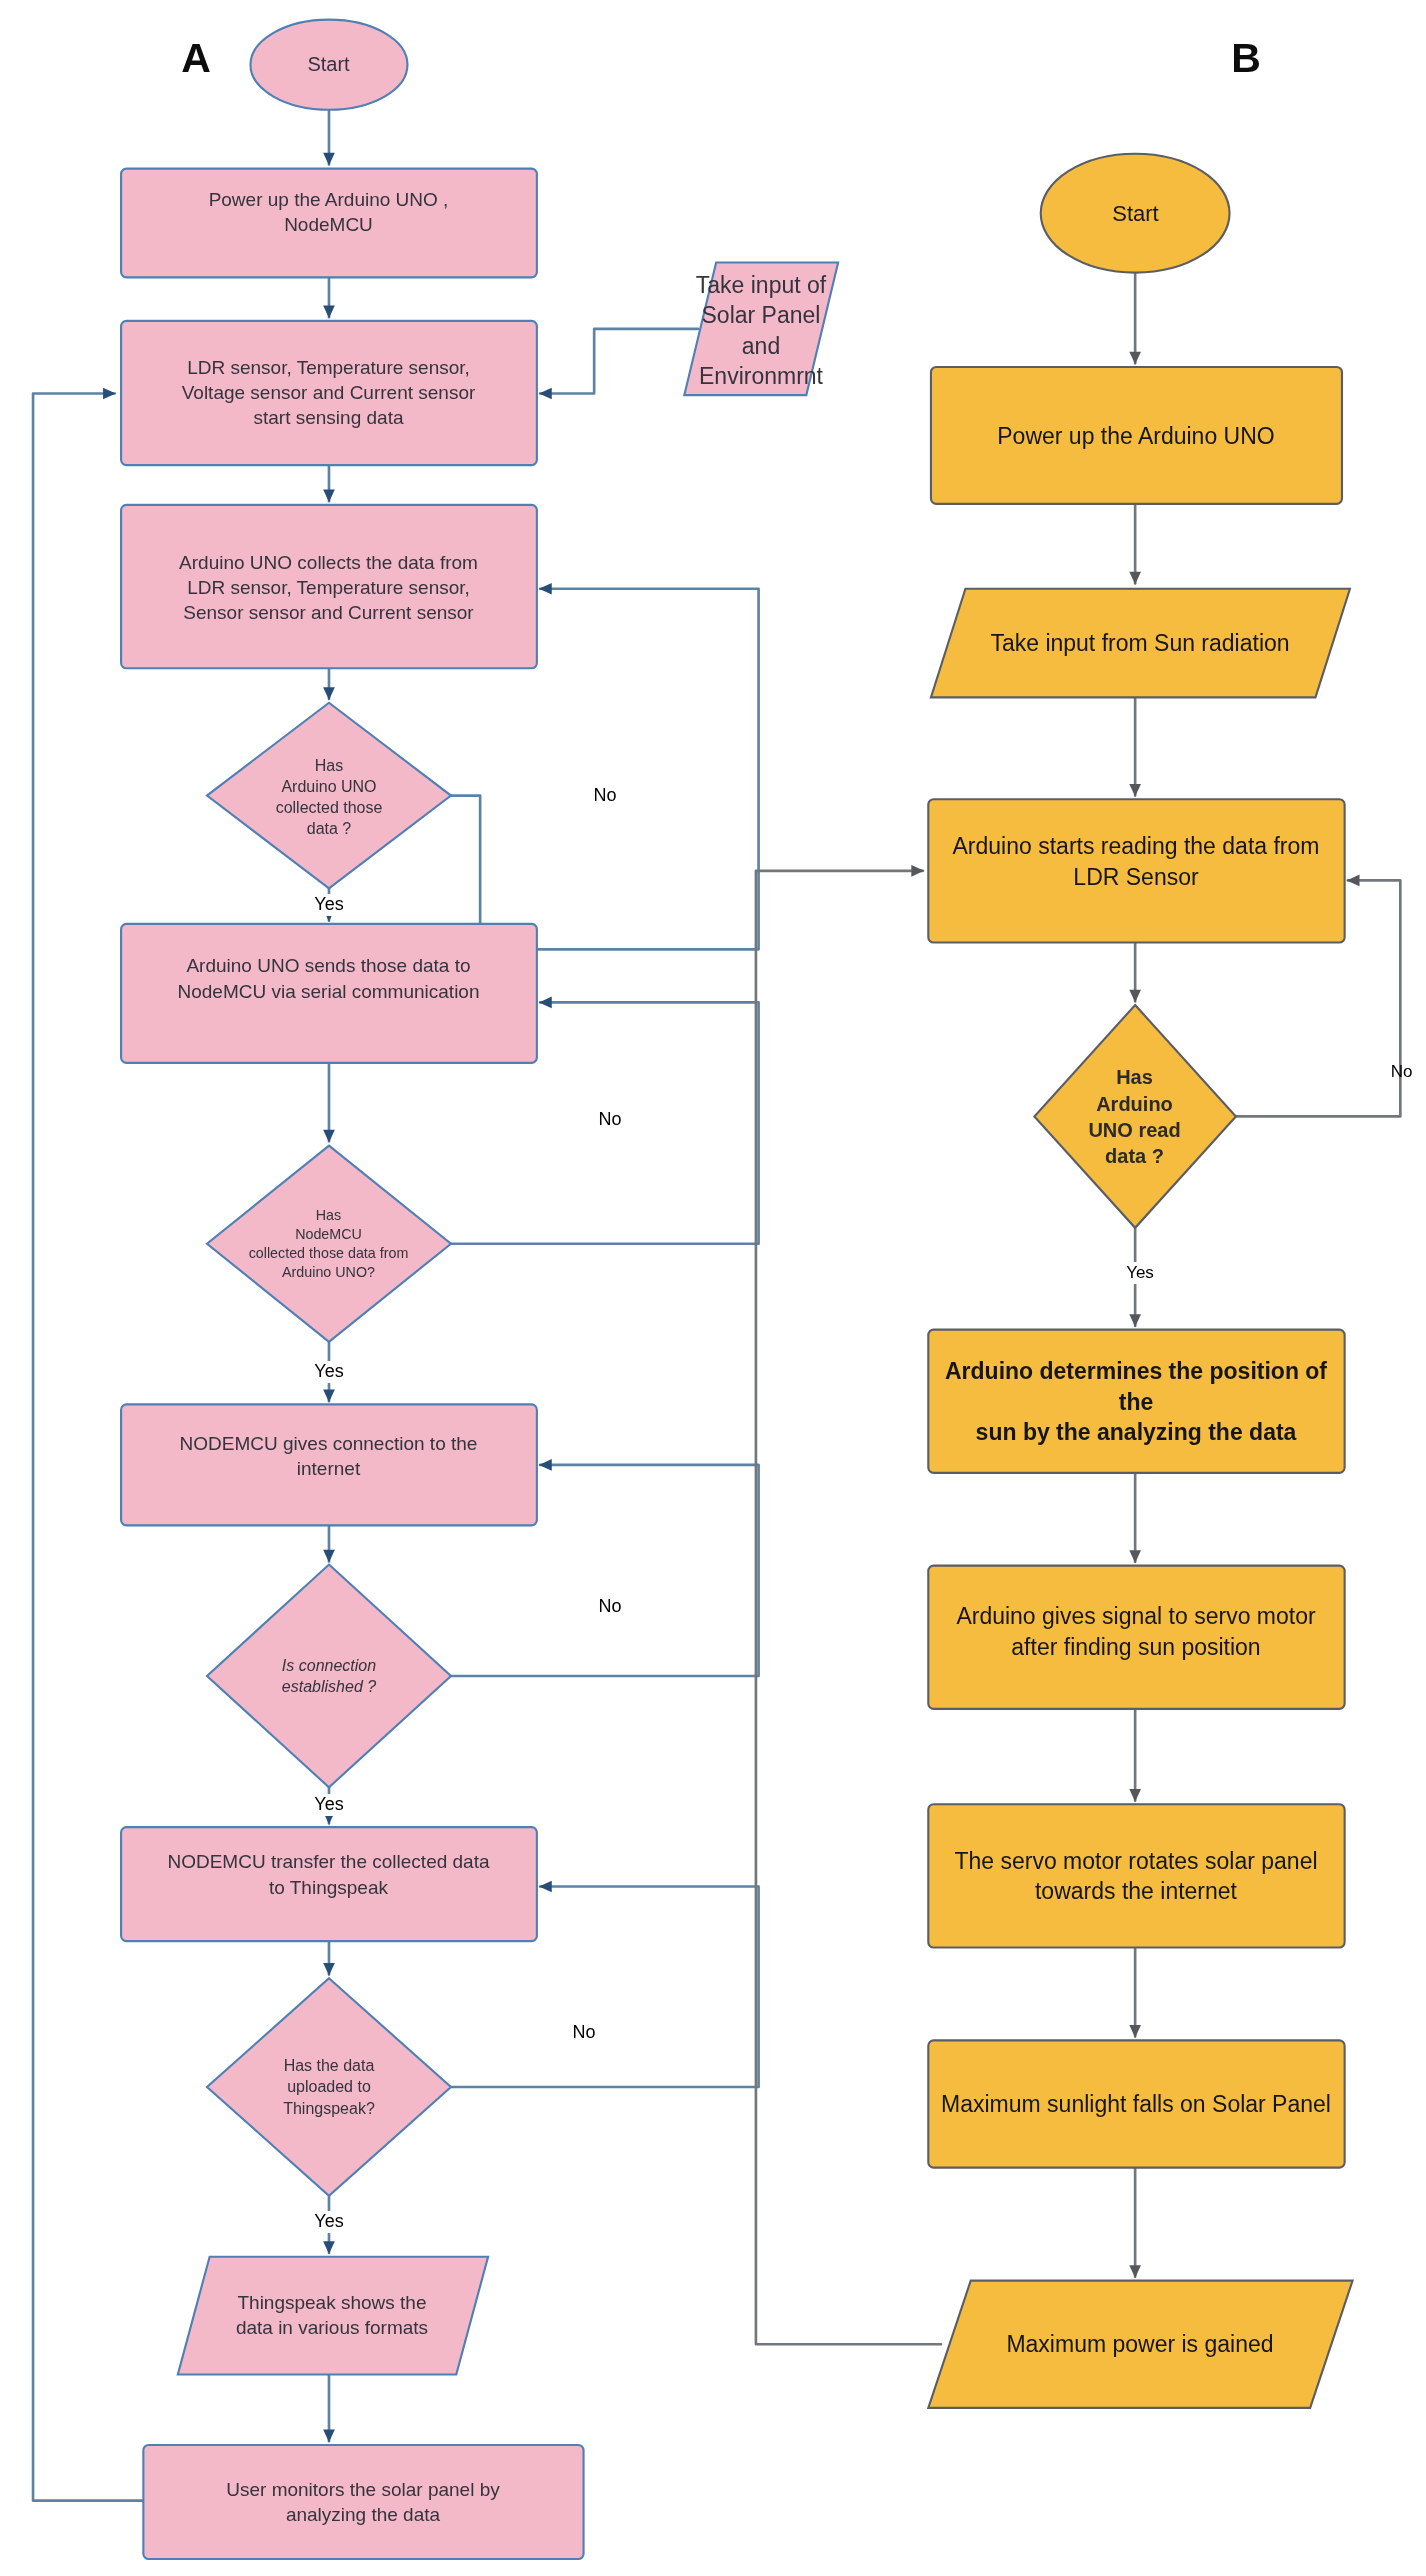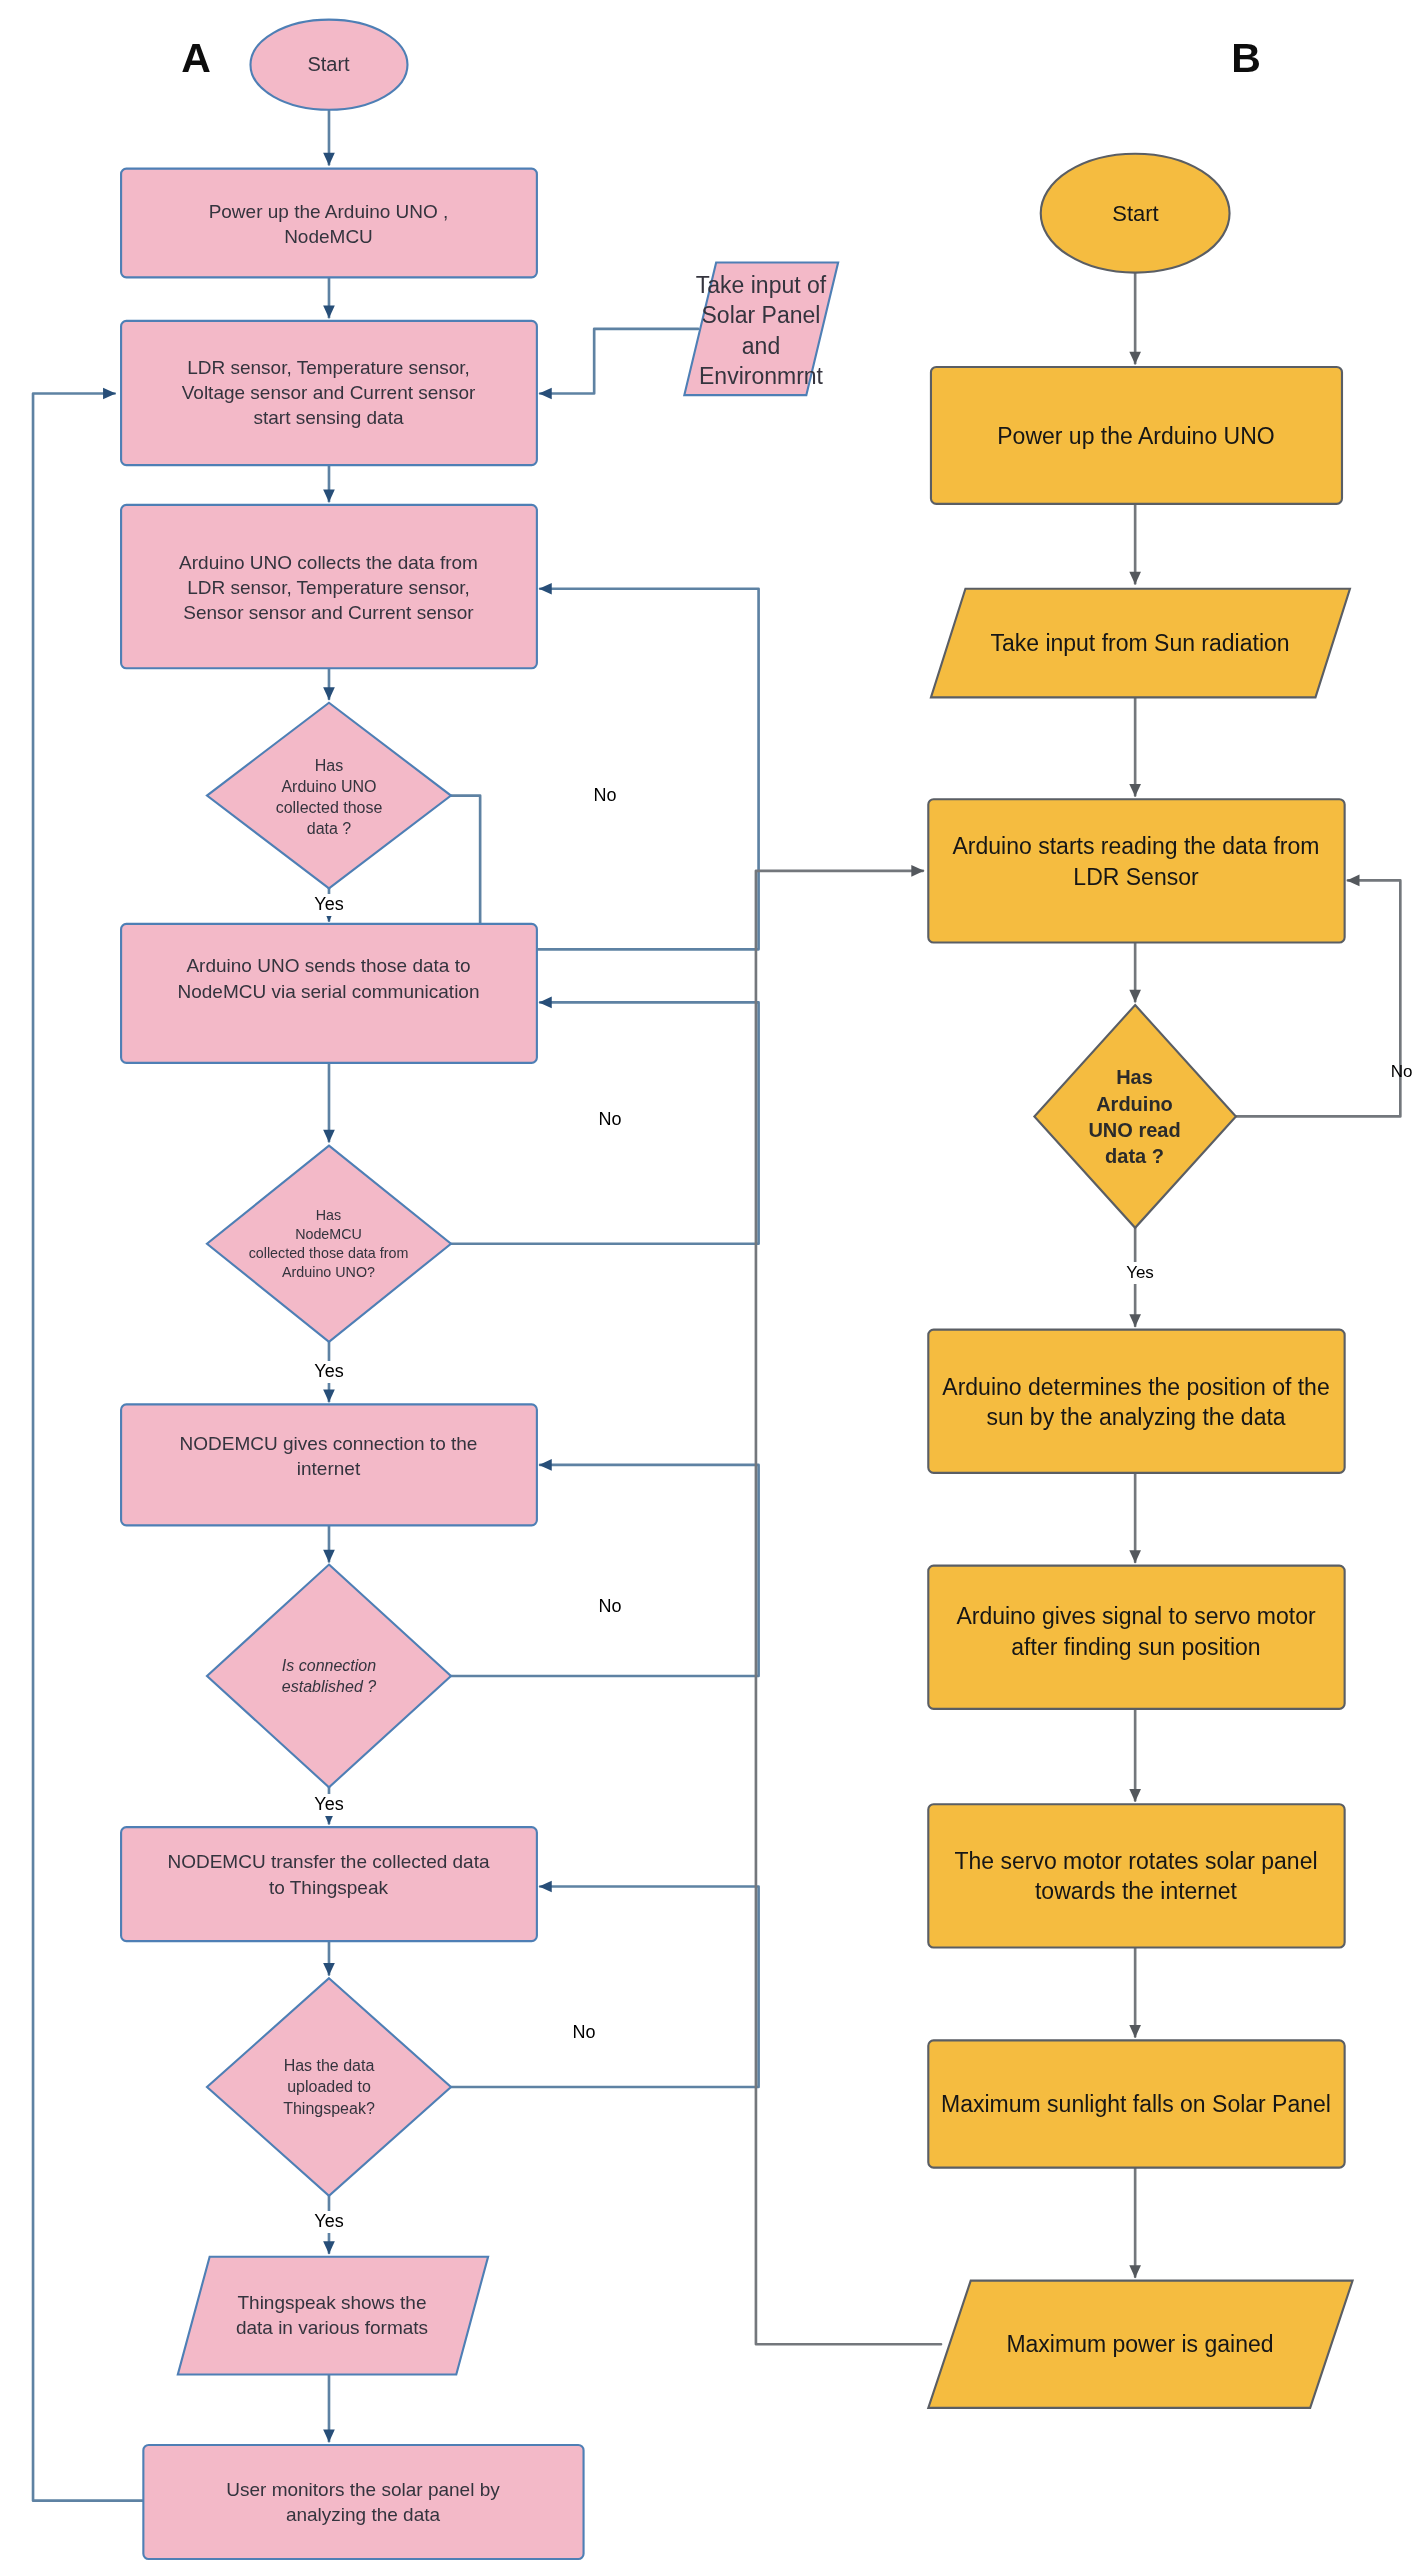--- a/index.html
+++ b/index.html
@@ -106,21 +106,21 @@
       <rect x="1750" y="2507" width="785" height="270" rx="10"></rect>
       <rect x="1750" y="2952" width="785" height="270" rx="10"></rect>
       <rect x="1750" y="3402" width="785" height="270" rx="10"></rect>
       <rect x="1750" y="3847" width="785" height="240" rx="10"></rect>
       <polygon points="1830,4300 2550,4300 2470,4540 1750,4540"></polygon>
     </g>
   </svg>
 
   <div class="lbl hdr" style="left:159px;top:32px;width:74px;height:53px;">A</div>
   <div class="lbl a-txt" style="left:249px;top:42px;width:159px;height:45px;font-size:20px;">Start</div>
-  <div class="lbl a-txt" style="left:127px;top:175px;width:403px;height:98px;">Power up the Arduino UNO ,
+  <div class="lbl a-txt" style="left:127px;top:163px;width:403px;height:98px;">Power up the Arduino UNO ,
 NodeMCU</div>
   <div class="lbl p-txt" style="left:684px;top:268px;width:154px;height:125px;">Take input of
 Solar Panel and
 Environmrnt</div>
   <div class="lbl a-txt" style="left:127px;top:326px;width:403px;height:133px;">LDR sensor, Temperature sensor,
 Voltage sensor and Current sensor
 start sensing data</div>
   <div class="lbl a-txt" style="left:127px;top:512px;width:403px;height:151px;">Arduino UNO collects the data from
 LDR sensor, Temperature sensor,
 Sensor sensor and Current sensor</div>
@@ -161,21 +161,21 @@
   <div class="lbl b-txt" style="left:936px;top:374px;width:400px;height:125px;">Power up the Arduino UNO</div>
   <div class="lbl b-txt" style="left:941px;top:594px;width:398px;height:98px;">Take input from Sun radiation</div>
   <div class="lbl b-txt" style="left:933px;top:806px;width:406px;height:111px;">Arduino starts reading the data from
 LDR Sensor</div>
   <div class="lbl b-d-txt" style="left:1047px;top:1024px;width:175px;height:186px;">Has
 Arduino
 UNO read
 data ?</div>
   <div class="lbl tag mask" style="left:1108px;top:1262px;width:64px;height:22px;font-size:17px;">Yes</div>
   <div class="lbl tag" style="left:1379px;top:1061px;width:45px;height:23px;font-size:17px;">No</div>
-  <div class="lbl b-txt" style="left:933px;top:1337px;width:406px;height:130px;">Arduino determines the  position of the
+  <div class="lbl b-txt" style="left:933px;top:1337px;width:406px;height:130px;font-weight:bold;">Arduino determines the  position of the
 sun by the  analyzing the data</div>
   <div class="lbl b-txt" style="left:933px;top:1573px;width:406px;height:117px;">Arduino gives signal to servo motor
 after finding sun position</div>
   <div class="lbl b-txt" style="left:933px;top:1811px;width:406px;height:130px;">The servo motor  rotates solar panel
 towards the internet</div>
   <div class="lbl b-txt" style="left:933px;top:2047px;width:406px;height:114px;">Maximum sunlight falls on Solar Panel</div>
   <div class="lbl b-txt" style="left:941px;top:2286px;width:398px;height:117px;">Maximum power is  gained</div>
 
 </div>
 

